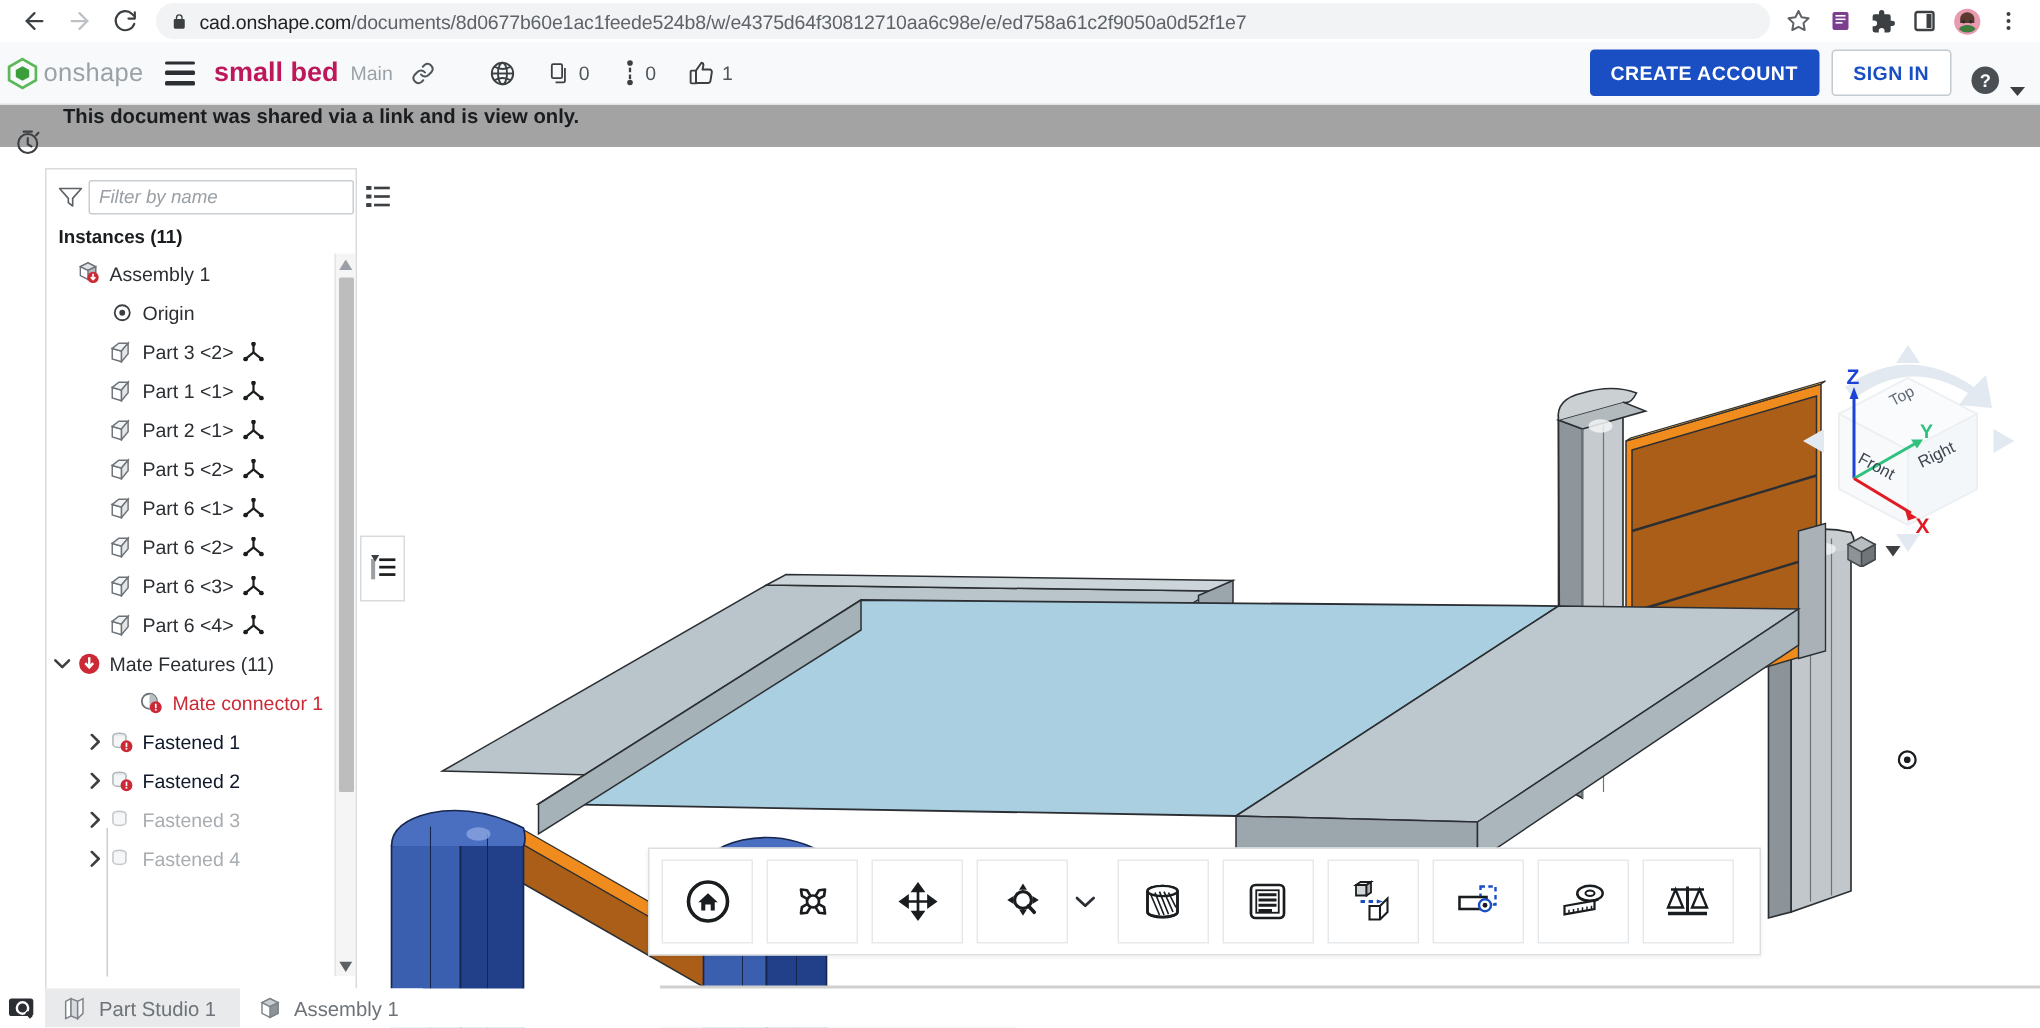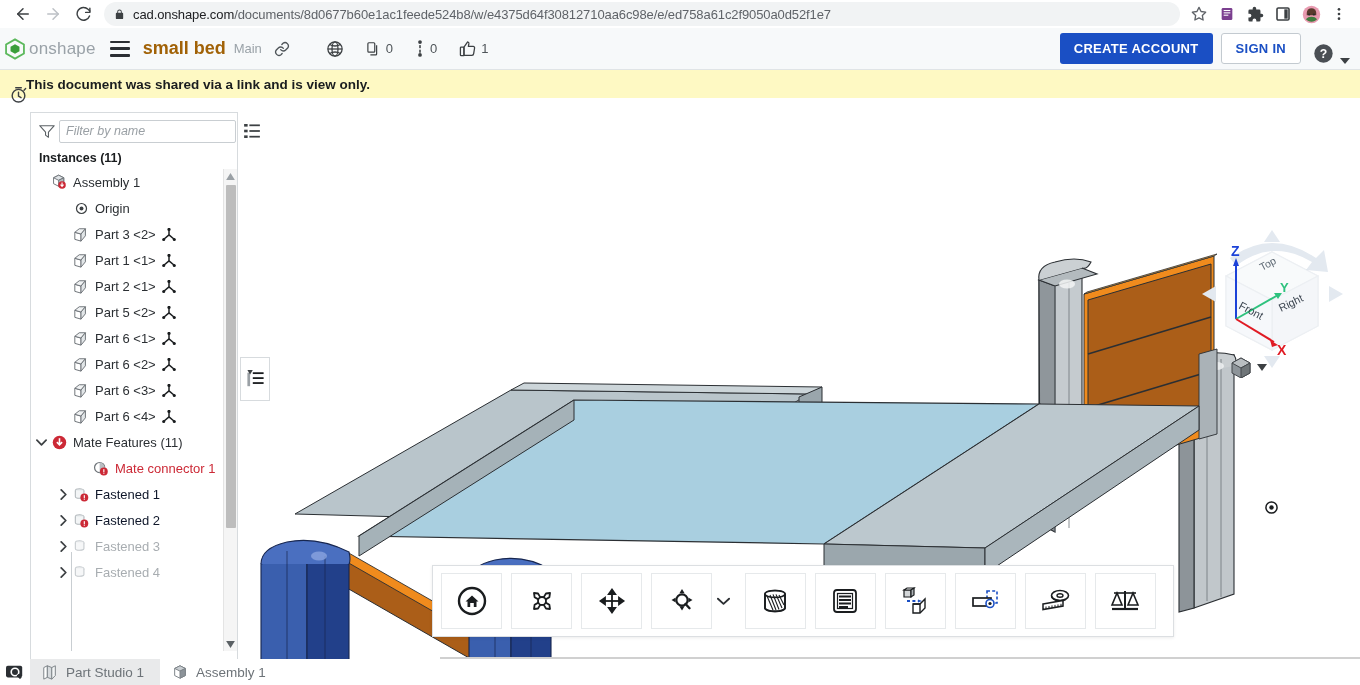--- a/index.html
+++ b/index.html
@@ -63,21 +63,21 @@
     font-size: 17px; color: #9aa2a8; margin-left: 3px;
     letter-spacing: 0.2px; font-weight: 400;
   }
   #hamburger {
     margin-left: 14px; width: 20px; height: 16px;
     display: flex; flex-direction: column; justify-content: space-between;
     flex: 0 0 auto;
   }
   #hamburger span { display: block; height: 2.5px; background: #2b2f33; border-radius: 1px;}
   #doc-title {
-    font-size: 18px; font-weight: bold; color: #a16207;
+    font-size: 18px; font-weight: bold; color: #be185d;
     margin-left: 13px; white-space: nowrap;
   }
   #workspace-name {
     font-size: 13px; color: #9aa2a8; margin-left: 8px;
   }
   #link-icon { margin-left: 12px; display:flex; align-items:center; }
   .stat-group { display: flex; align-items: center; margin-left: 22px; }
   .stat-group .glyph { display: flex; align-items: center; }
   .stat-group .count { font-size: 13px; color: #4f5559; margin-left: 5px; }
   #globe-icon { margin-left: 36px; display: flex; align-items: center; }
@@ -104,23 +104,23 @@
     margin-left: 6px;
     width: 0; height: 0;
     border-left: 5px solid transparent;
     border-right: 5px solid transparent;
     border-top: 6px solid #3c4043;
   }
 
   
   #notice-bar {
     height: 28px;
-    display: flex; align-items: center;
-    background: #fef9c3;
-    padding-left: 26px;
+    display: flex; 
+    background: #a3a3a3;
+    padding-left: 42px;
   }
   #notice-text { font-size: 13.5px; font-weight: bold; color: #1a1d1f; }
   #history-icon {
     position: absolute; left: 6px; top: 82px;
     width: 24px; height: 24px;
     display: flex; align-items: center; justify-content: center;
   }
 
   
   #body-area {

